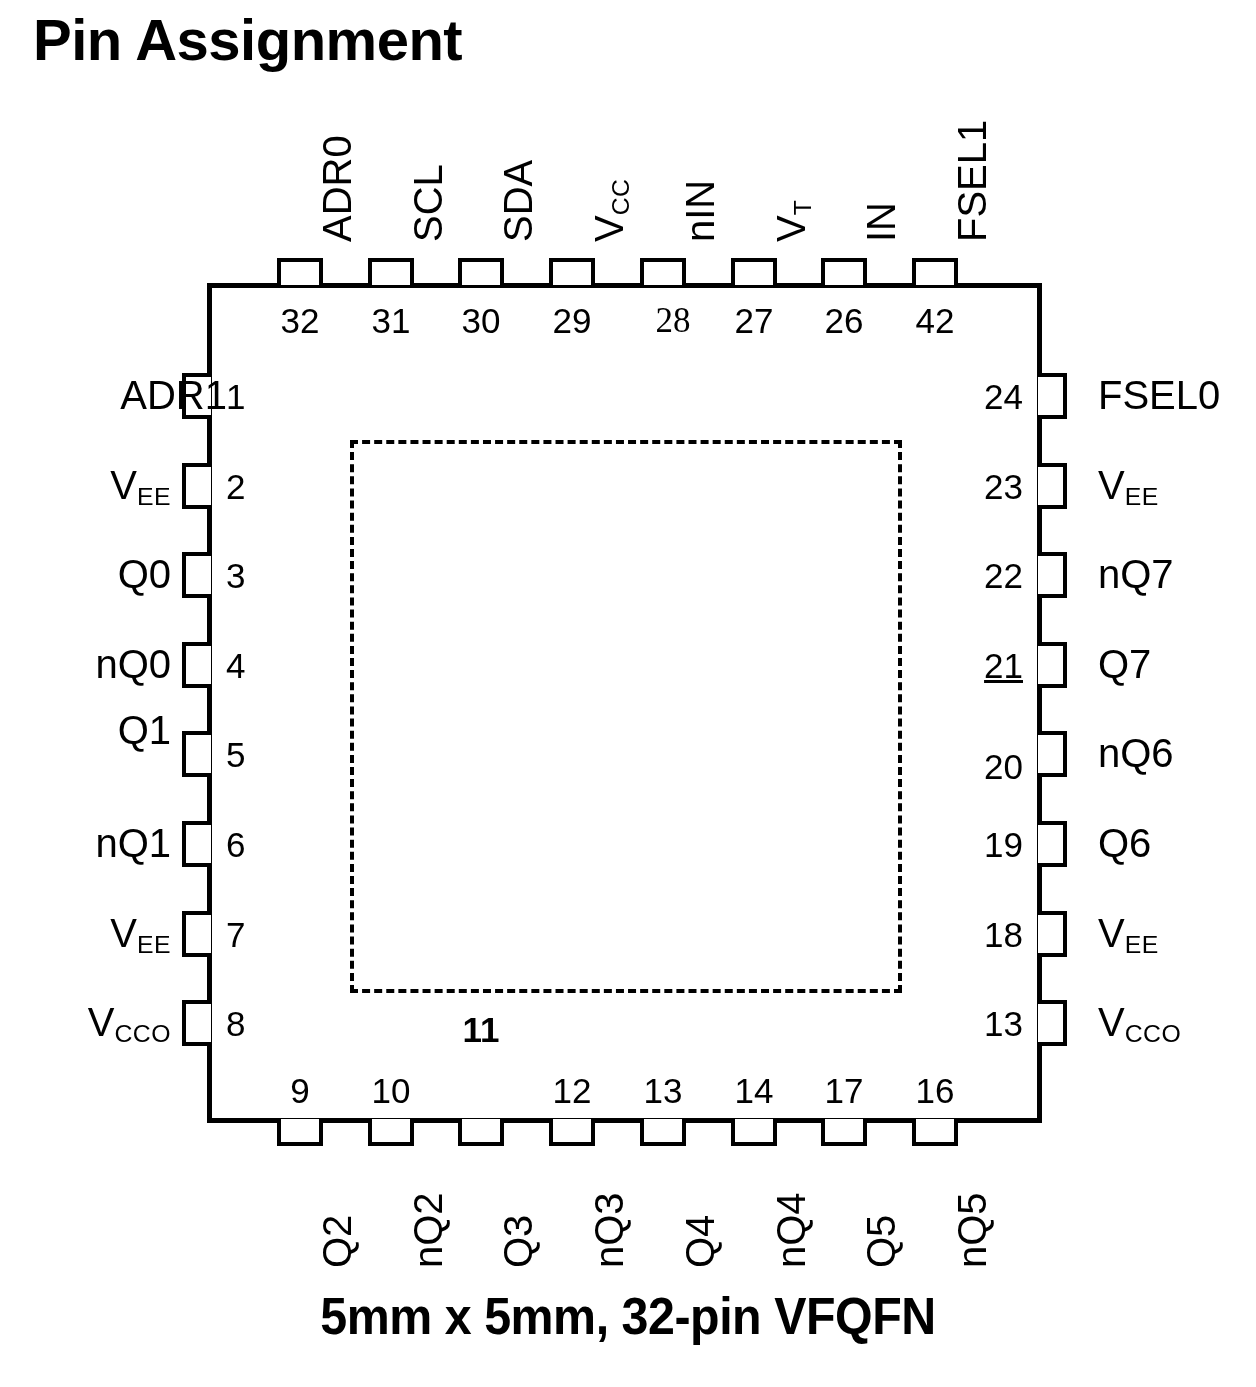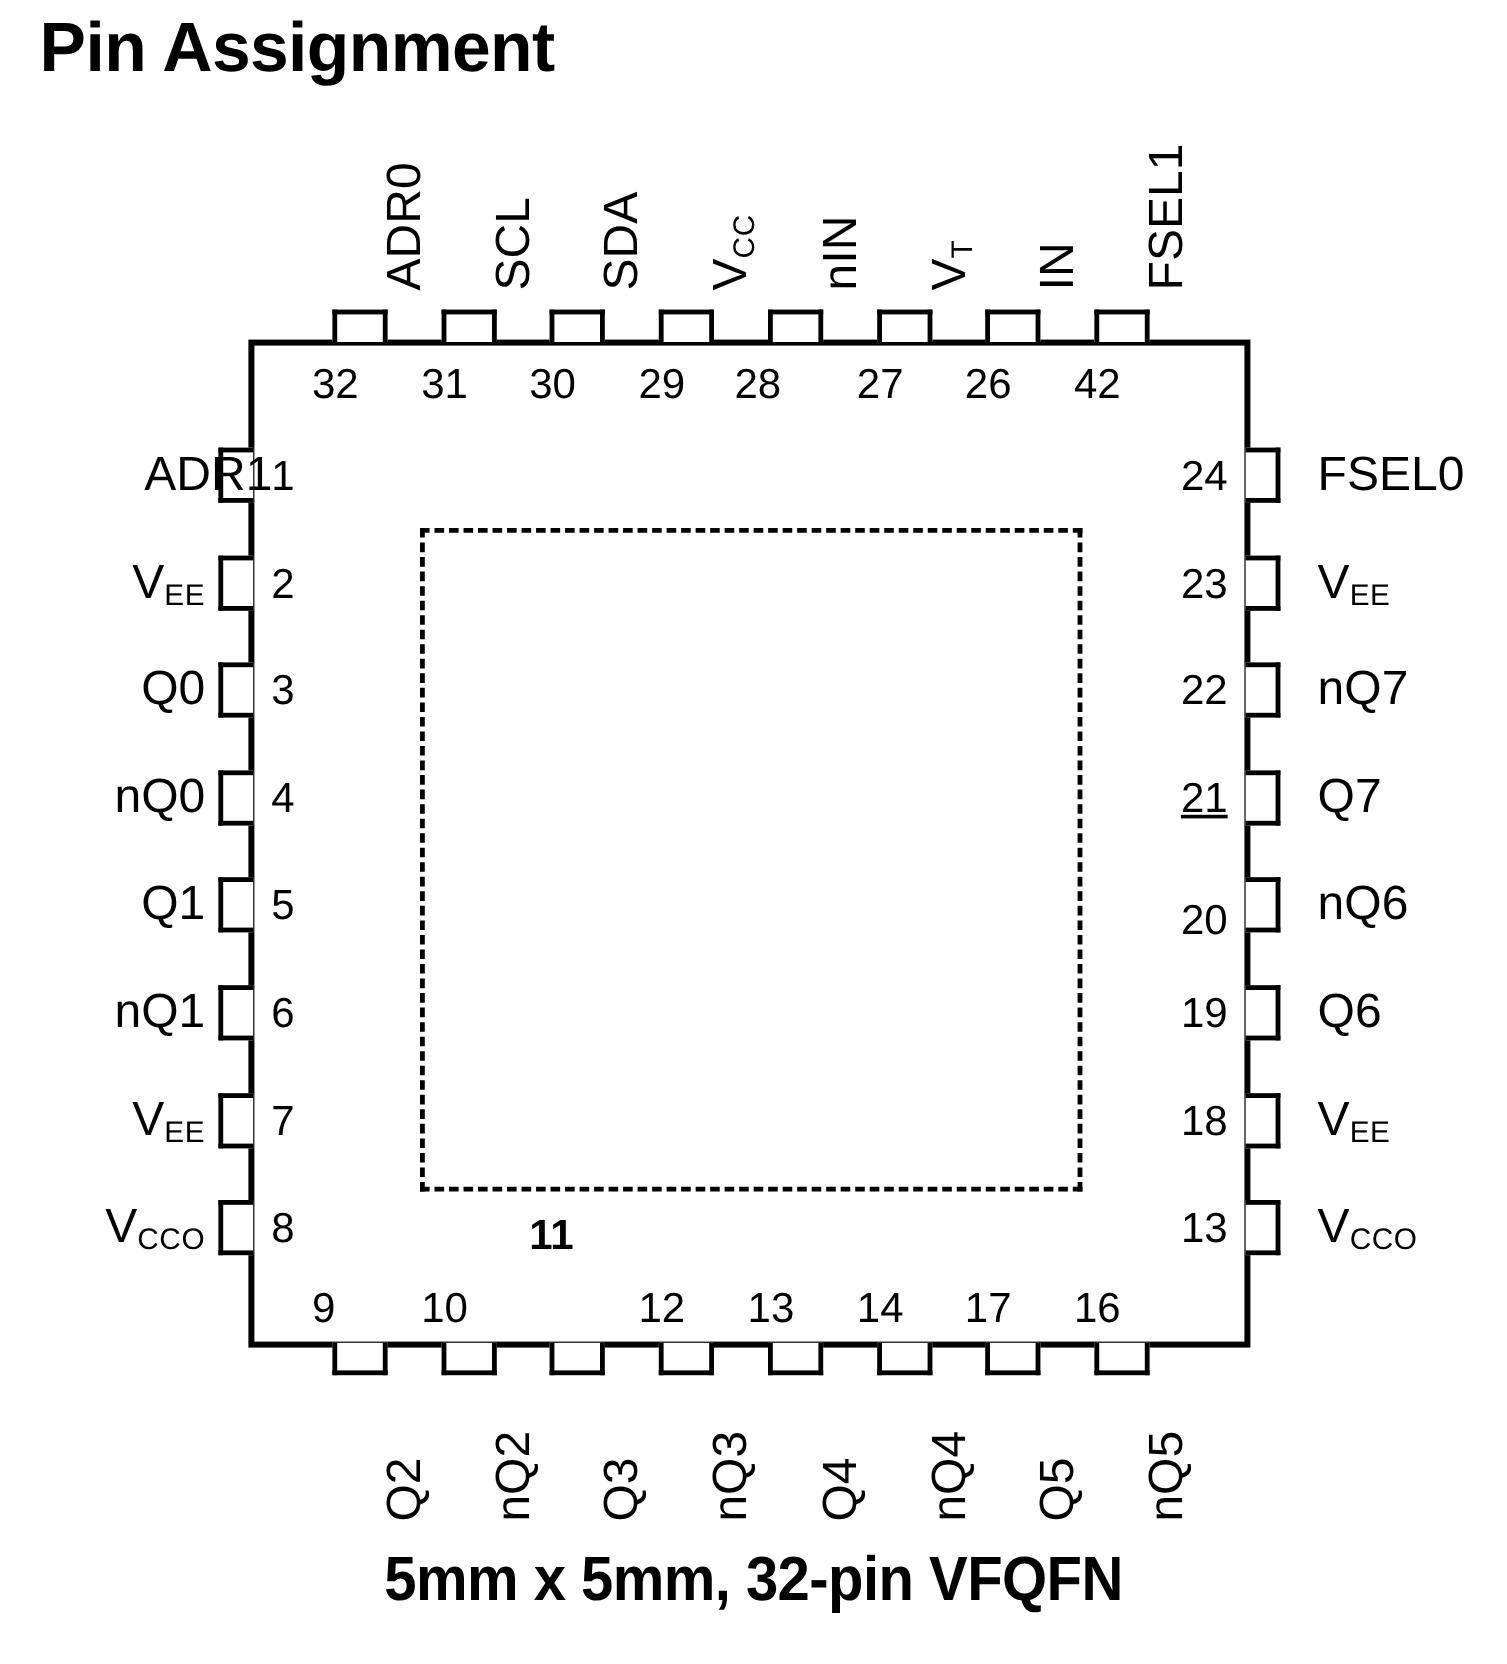--- a/index.html
+++ b/index.html
@@ -92,21 +92,21 @@
   .pin-num {
     position: absolute;
     font-size: 35px;
     line-height: 1;
     white-space: nowrap;
     color: #000;
   }
   .pin-num.left  { text-align: left; }
   .pin-num.right { text-align: right; }
   .pin-num.top,
-  .pin-num.bottom { }
+  .pin-num.bottom { text-align: center; }
 
   
   .pin-name {
     position: absolute;
     font-size: 40px;
     line-height: 1;
     white-space: nowrap;
     color: #000;
   }
   .pin-name.left  { text-align: right; }
@@ -159,21 +159,21 @@
       <div class="pin-num left" style="left: 226px; top: 469px;">2</div>
       <div class="pin-name left" style="right: 1085px; top: 465px;">V<sub>EE</sub></div>
       <div class="pin-tab left" style="left: 182px; top: 552px;"></div>
       <div class="pin-num left" style="left: 226px; top: 558px;">3</div>
       <div class="pin-name left" style="right: 1085px; top: 554px;">Q0</div>
       <div class="pin-tab left" style="left: 182px; top: 642px;"></div>
       <div class="pin-num left" style="left: 226px; top: 648px;">4</div>
       <div class="pin-name left" style="right: 1085px; top: 644px;">nQ0</div>
       <div class="pin-tab left" style="left: 182px; top: 731px;"></div>
       <div class="pin-num left" style="left: 226px; top: 737px;">5</div>
-      <div class="pin-name left" style="right: 1085px; top: 733px; margin-left: 36px;">Q1</div>
+      <div class="pin-name left" style="right: 1085px; top: 710px; margin-left: 36px;">Q1</div>
       <div class="pin-tab left" style="left: 182px; top: 821px;"></div>
       <div class="pin-num left" style="left: 226px; top: 827px;">6</div>
       <div class="pin-name left" style="right: 1085px; top: 823px;">nQ1</div>
       <div class="pin-tab left" style="left: 182px; top: 911px;"></div>
       <div class="pin-num left" style="left: 226px; top: 917px;">7</div>
       <div class="pin-name left" style="right: 1085px; top: 913px;">V<sub>EE</sub></div>
       <div class="pin-tab left" style="left: 182px; top: 1000px;"></div>
       <div class="pin-num left" style="left: 226px; top: 1006px;">8</div>
       <div class="pin-name left" style="right: 1085px; top: 1002px;">V<sub>CCO</sub></div>
       <div class="pin-tab right" style="left: 1038px; top: 1000px;"></div>
@@ -203,21 +203,21 @@
       <div class="pin-tab top" style="left: 912px; top: 258px;"></div>
       <div class="pin-num top" style="left: 895px; top: 303px; width: 80px;">42</div>
       <div class="pin-name vert" style="left: 952px; top: 242px;">FSEL1</div>
       <div class="pin-tab top" style="left: 821px; top: 258px;"></div>
       <div class="pin-num top" style="left: 804px; top: 303px; width: 80px;">26</div>
       <div class="pin-name vert" style="left: 861px; top: 242px;">IN</div>
       <div class="pin-tab top" style="left: 731px; top: 258px;"></div>
       <div class="pin-num top" style="left: 714px; top: 303px; width: 80px;">27</div>
       <div class="pin-name vert" style="left: 771px; top: 242px;">V<sub>T</sub></div>
       <div class="pin-tab top" style="left: 640px; top: 258px;"></div>
-      <div class="pin-num top" style="left: 612px; top: 303px; width: 80px;">28</div>
+      <div class="pin-num top" style="left: 633px; top: 303px; width: 80px; font-family: Liberation Serif, serif;">28</div>
       <div class="pin-name vert" style="left: 680px; top: 242px;">nIN</div>
       <div class="pin-tab top" style="left: 549px; top: 258px;"></div>
       <div class="pin-num top" style="left: 532px; top: 303px; width: 80px;">29</div>
       <div class="pin-name vert" style="left: 589px; top: 242px;">V<sub>CC</sub></div>
       <div class="pin-tab top" style="left: 458px; top: 258px;"></div>
       <div class="pin-num top" style="left: 441px; top: 303px; width: 80px;">30</div>
       <div class="pin-name vert" style="left: 498px; top: 242px;">SDA</div>
       <div class="pin-tab top" style="left: 368px; top: 258px;"></div>
       <div class="pin-num top" style="left: 351px; top: 303px; width: 80px;">31</div>
       <div class="pin-name vert" style="left: 408px; top: 242px;">SCL</div>

